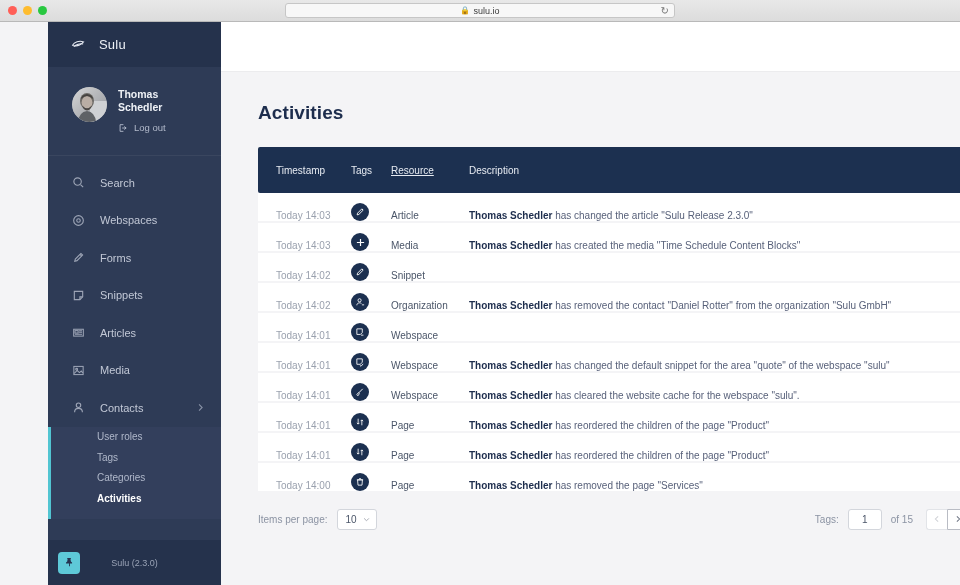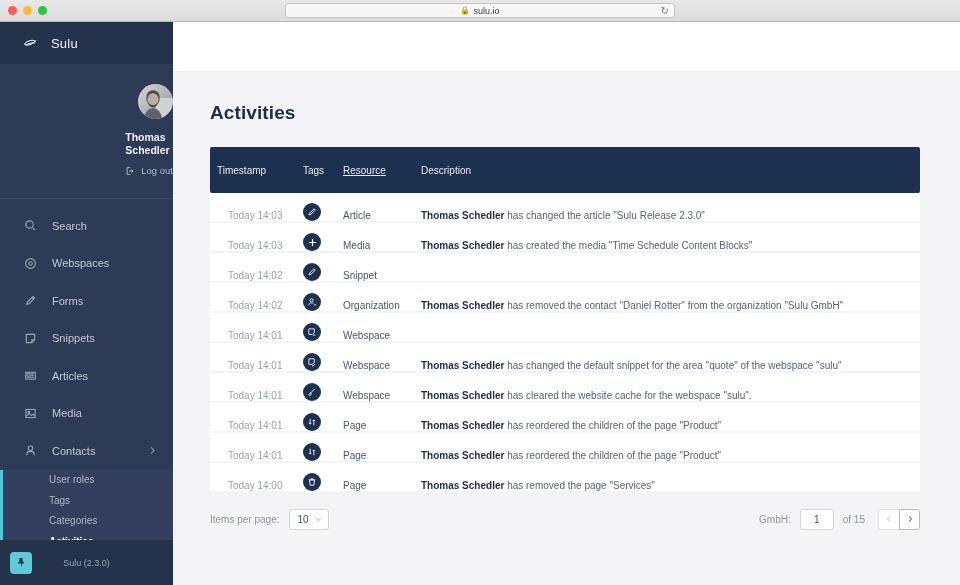--- a/index.html
+++ b/index.html
@@ -38,37 +38,37 @@
   
   .app { display: flex; height: 563px; width: 960px; }
 
   
   .sidebar {
     width: 173px; flex: 0 0 173px;
     background: #2e3b56;
     display: flex; flex-direction: column;
     color: #c2c8d6;
     position: relative;
+    margin-left: 48px;
   }
   .sidebar-logo {
     height: 45px;
     background: #25324c;
     display: flex; align-items: center;
     padding-left: 22px;
     gap: 12px;
   }
   .logo-mark { width: 17px; height: 17px; display: block; }
   .logo-text { font-size: 13px; color: #eef1f6; letter-spacing: .2px; }
 
   .user-block {
     padding: 20px 0 22px 0;
-    display: flex; align-items: flex-end;
+    display: flex; align-items: flex-start;
     gap: 11px; padding-left: 24px;
     border-bottom: 1px solid #3a465f;
-    flex-direction: column;
   }
   .avatar {
     width: 35px; height: 35px; border-radius: 50%;
     overflow: hidden; flex: 0 0 35px;
     background: #9aa0aa; position: relative;
   }
   .avatar svg { display: block; }
   .user-meta { padding-top: 1px; }
   .user-name { font-size: 10.5px; line-height: 13px; color: #eef1f6; font-weight: bold; }
   .logout-row {
@@ -131,21 +131,21 @@
     margin-bottom: 23px; letter-spacing: .1px;
   }
 
   
   .table { width: 710px; }
   .thead {
     background: #1c3050; border-radius: 2px;
     height: 46px; display: flex; align-items: center;
     color: #e7ebf2; font-size: 10px;
   }
-  .col-ts { width: 93px; padding-left: 7px; }
+  .col-ts { width: 93px; padding-left: 18px; }
   .col-type { width: 40px; }
   .col-res { width: 78px; text-decoration: underline; }
   .col-desc { flex: 1 1 auto; }
 
   .trow {
     height: 30px; background: #ffffff;
     display: flex; align-items: flex-end;
     margin-top: 0; font-size: 10px; color: #3f4c63;
     border-bottom: 2px solid #f4f4f6;
   }
@@ -511,21 +511,21 @@
         <span class="ipp-label">Items per page:</span>
         <div class="ipp-select">
           <span>10</span>
           <span>
             <svg class="chev" viewBox="0 0 10 10" fill="none" stroke="#6b7280" stroke-width="1.4">
               <path d="M1.6 3.4 5 6.8 8.4 3.4"></path>
             </svg>
           </span>
         </div>
         <div class="pager">
-          <span class="page-of">GmbH:</span>
+          <span class="page-of">Tags:</span>
           <div class="page-input">
             <span>1</span>
           </div>
           <span class="page-of">of 15</span>
           <div class="pager-btns">
             <div class="pg-btn disabled">
               <svg width="8" height="8" viewBox="0 0 10 10" fill="none" stroke="#6b7280" stroke-width="1.3">
                 <path d="M6.4 1.6 3 5l3.4 3.4"></path>
               </svg>
             </div>

